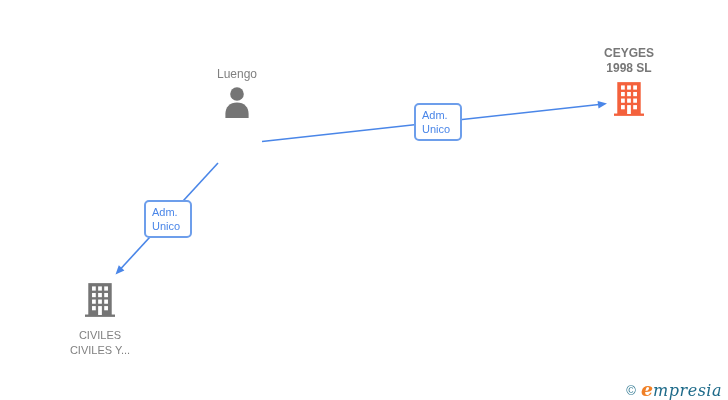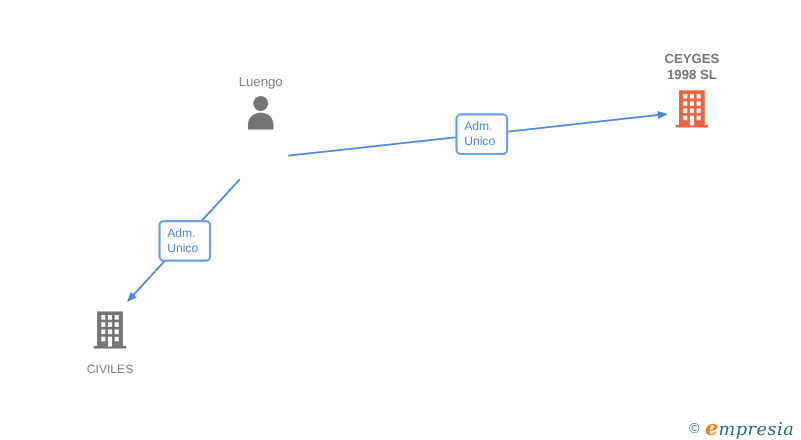--- a/index.html
+++ b/index.html
@@ -124,20 +124,21 @@
       <rect class="bldg-window" x="7.5" y="17.5" width="4" height="4.5"></rect>
       <rect class="bldg-window" x="14" y="17.5" width="4" height="4.5"></rect>
       <rect class="bldg-window" x="20.5" y="17.5" width="4" height="4.5"></rect>
       <rect class="bldg-window" x="7.5" y="24.5" width="4" height="4.5"></rect>
       <rect class="bldg-window" x="14" y="24.5" width="4" height="9.5"></rect>
       <rect class="bldg-window" x="20.5" y="24.5" width="4" height="4.5"></rect>
     </svg>
   </span>
   <div class="node-label">
     <div class="company-label-line">CIVILES</div>
+    <div class="company-label-line">CIVILES Y...</div>
   </div>
 </div>
 
 <div class="edge-label edge-label-1">
   <div>Adm.</div>
   <div>Unico</div>
 </div>
 <div class="edge-label edge-label-2">
   <div>Adm.</div>
   <div>Unico</div>

